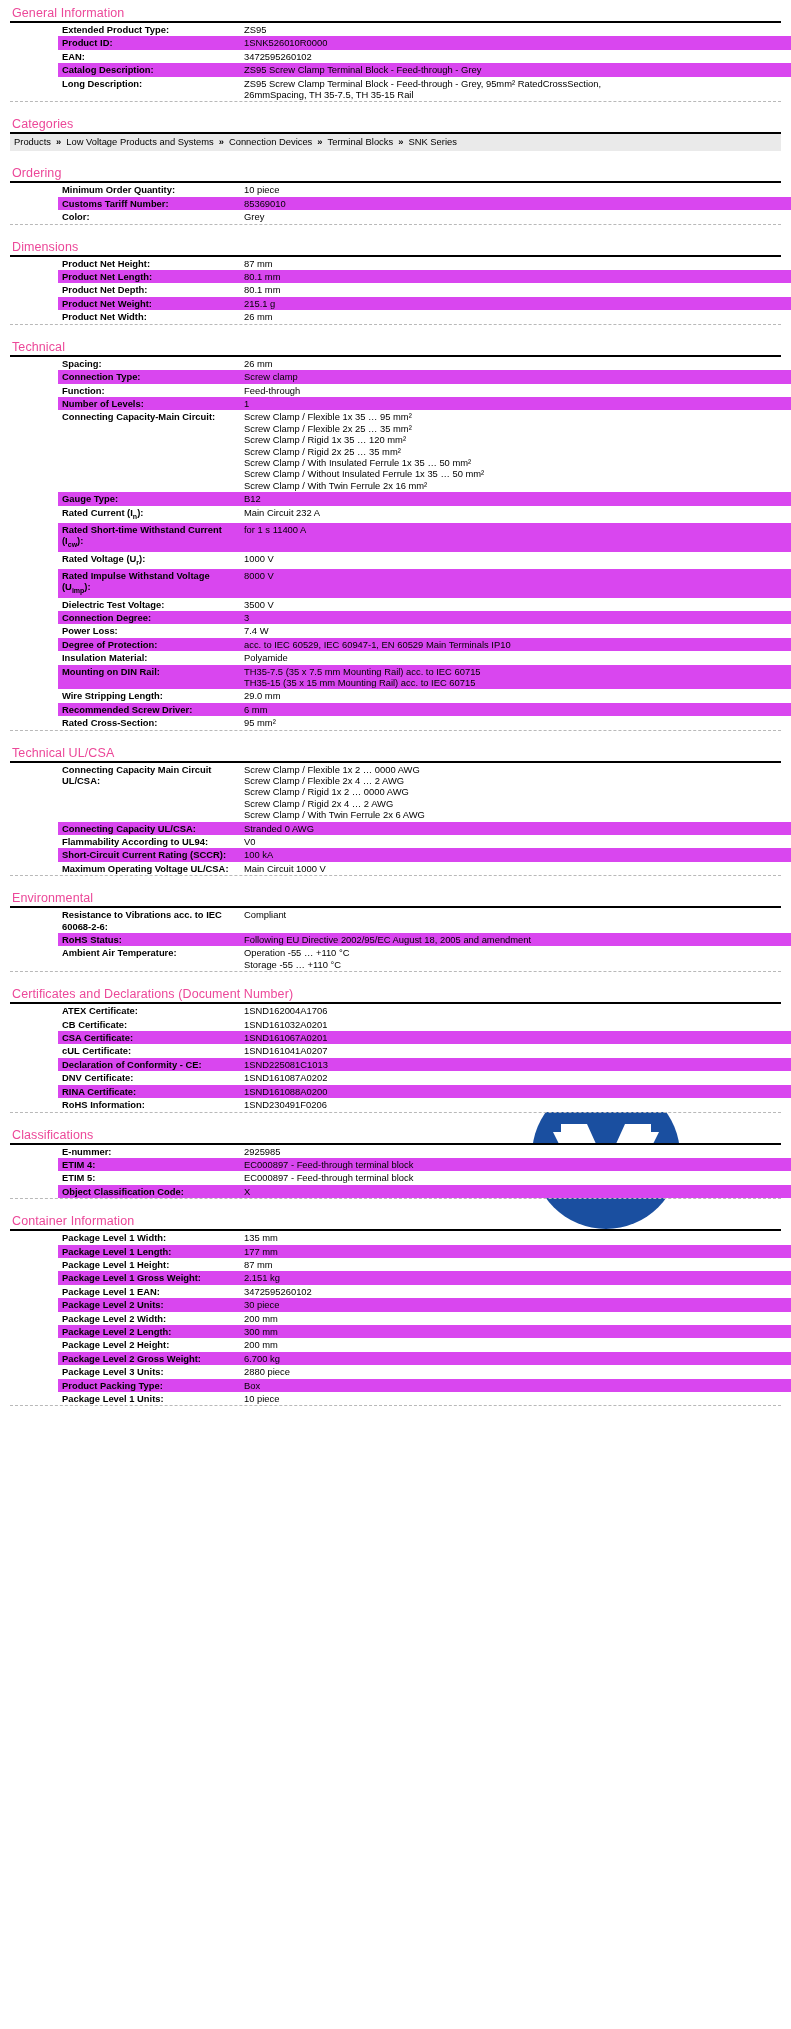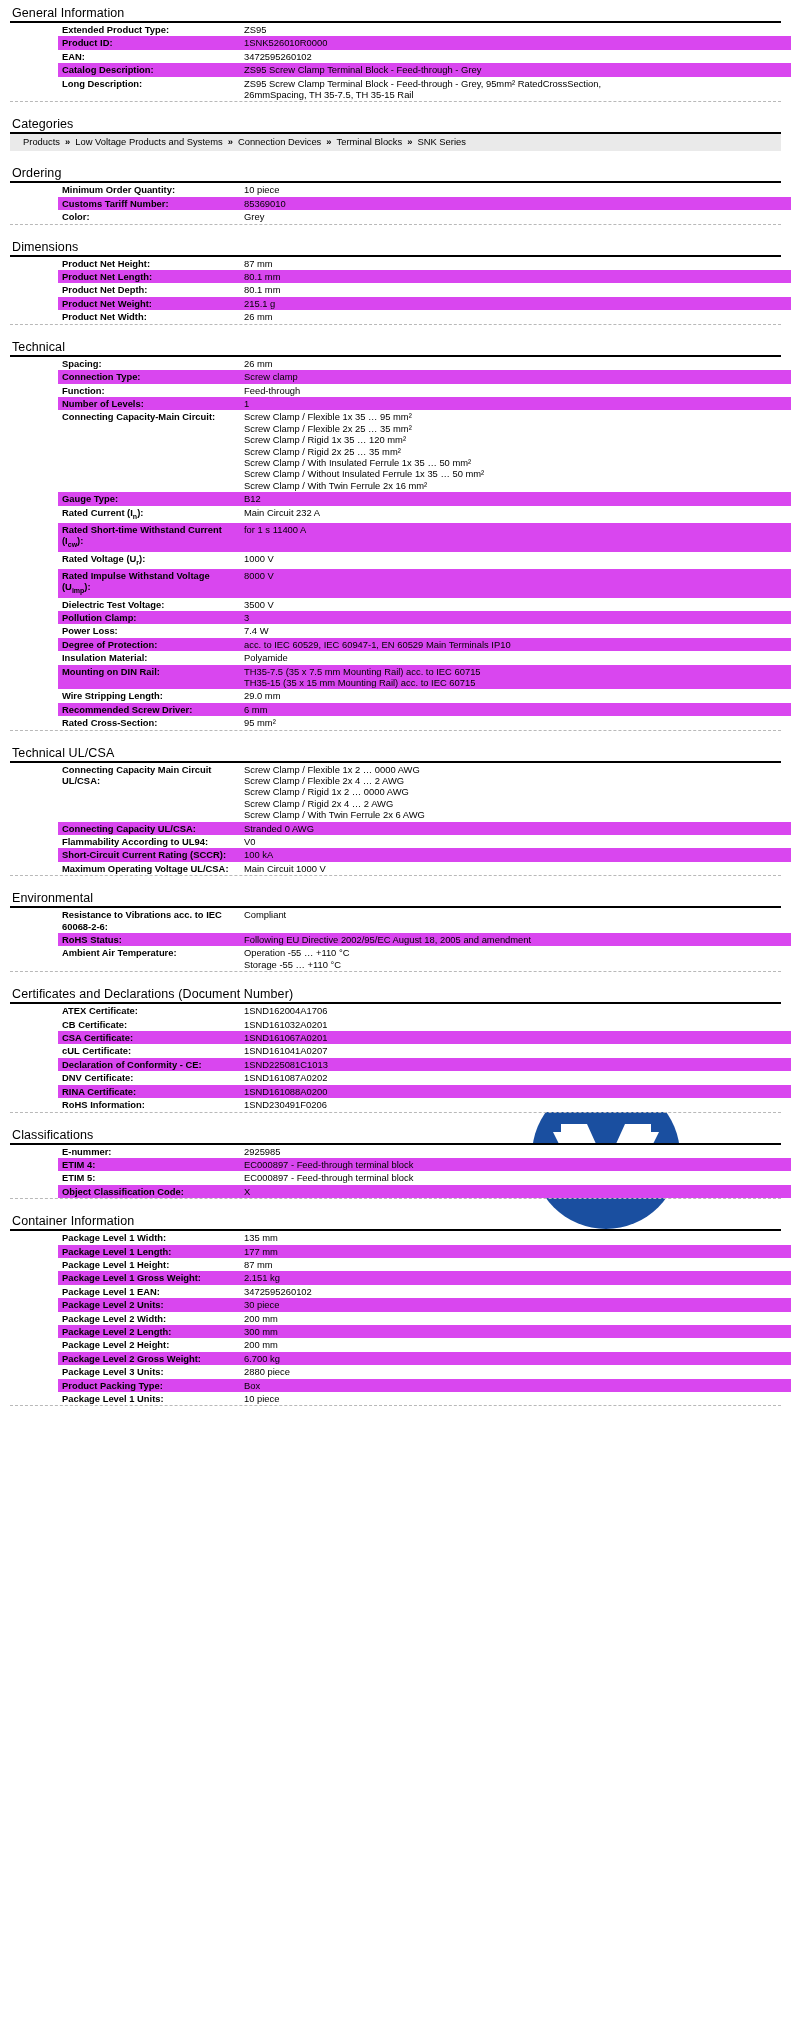--- a/index.html
+++ b/index.html
@@ -54,21 +54,21 @@
     letter-spacing: 1.5px;
     margin-top: 4px;
     line-height: 1;
   }
 
   
   .section { margin: 0 0 6px 0; }
   .section-title {
     font-size: 12.5px;
     font-weight: normal;
-    color: #000000;
+    color: #ec4899;
     padding: 0 0 1px 2px;
     letter-spacing: 0.1px;
   }
   .rule {
     border-top: 2px solid #000;
     margin-bottom: 0px;
   }
   .section-gap { height: 9px; }
 
   table.spec {
@@ -91,21 +91,21 @@
   }
   td.v { width: auto; }
   .v-lines div { white-space: pre; }
 
   .lastrule { border-top: 1px dashed #b9b9b9; height: 0; margin-top: 0; }
 
   
   .crumbs {
     background: #eaeaea;
     font-size: 9.4px;
-    padding: 2px 4px 3px 13px;
+    padding: 2px 4px 3px 4px;
     line-height: 12px;
   }
   .crumbs .sep { margin: 0 5px; font-weight: bold; }
   .crumbs .crumb { }
 
   sub { font-size: 7px; }
 </style>
 </head>
 <body>
 
@@ -268,21 +268,21 @@
           </tr>
           <tr class="even">
             <td class="k">Rated Impulse Withstand Voltage (U<sub>imp</sub>):</td>
             <td class="v">8000 V</td>
           </tr>
           <tr class="odd">
             <td class="k">Dielectric Test Voltage:</td>
             <td class="v">3500 V</td>
           </tr>
           <tr class="even">
-            <td class="k">Pollution Clamp:</td>
+            <td class="k">Connection Degree:</td>
             <td class="v">3</td>
           </tr>
           <tr class="odd">
             <td class="k">Power Loss:</td>
             <td class="v">7.4 W</td>
           </tr>
           <tr class="even">
             <td class="k">Degree of Protection:</td>
             <td class="v">acc. to IEC 60529, IEC 60947-1, EN 60529 Main Terminals IP10</td>
           </tr>

